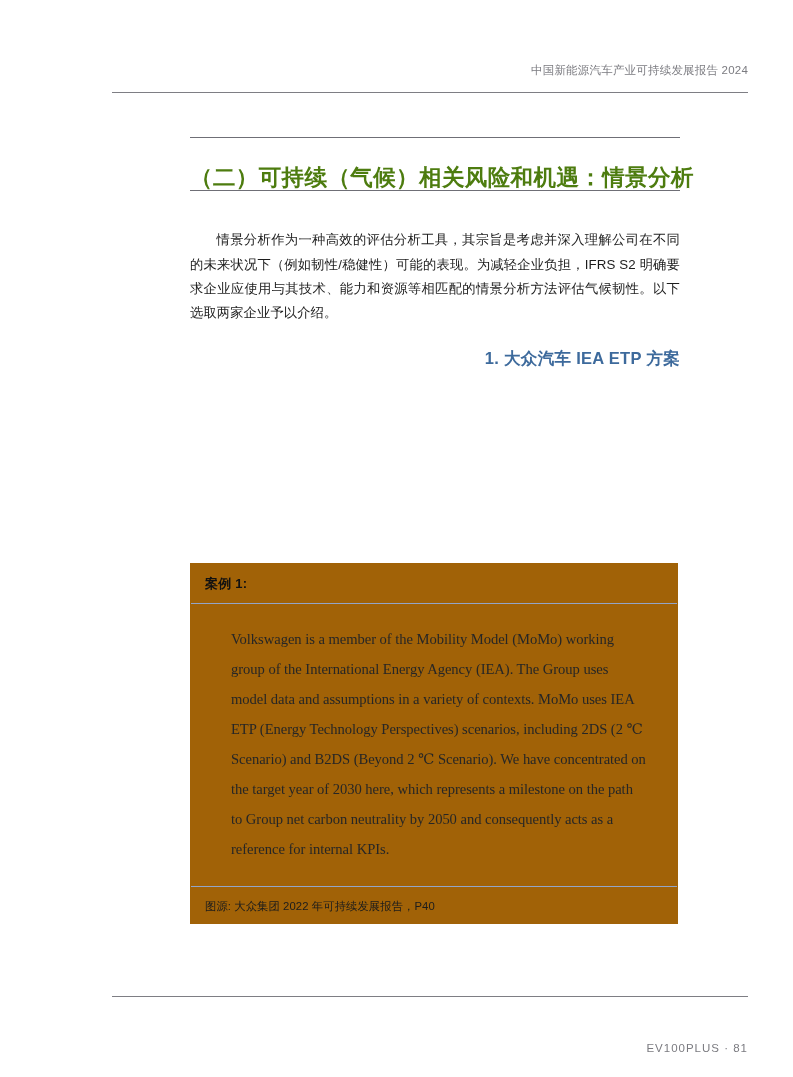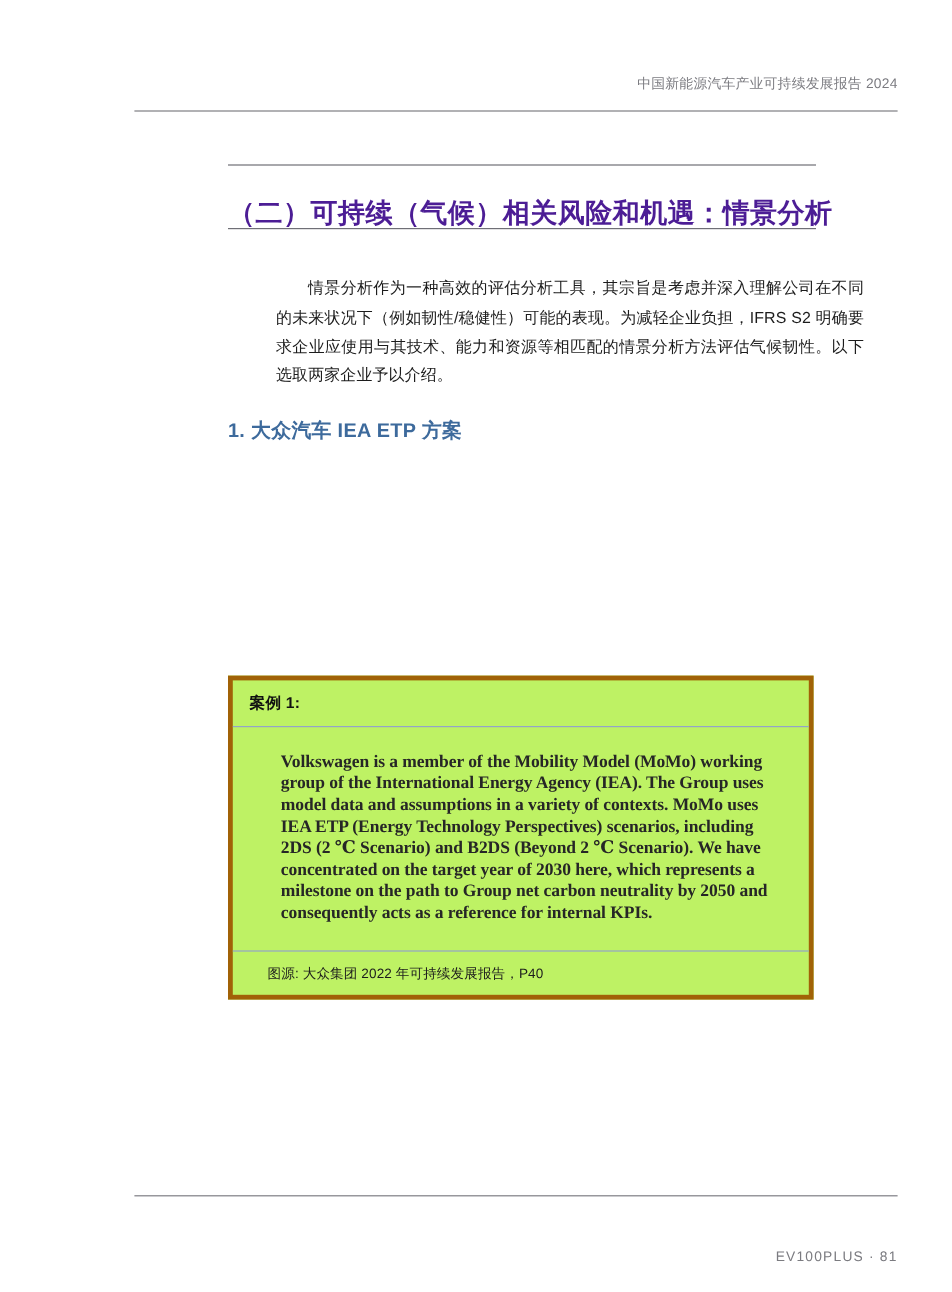--- a/index.html
+++ b/index.html
@@ -58,21 +58,21 @@
     height: 1px;
     background: #6f6f76;
   }
   .section-heading {
     position: absolute;
     left: 190px;
     top: 148px;
     width: 500px;
     font-size: 22.5px;
     font-weight: bold;
-    color: #4c1d95;
+    color: #4d7c0f;
     letter-spacing: 0.4px;
     line-height: 1.3;
     white-space: nowrap;
   }
   .heading-rule-bottom {
     position: absolute;
     left: 190px;
     top: 190px;
     width: 490px;
     height: 1px;
@@ -83,46 +83,46 @@
   .para {
     position: absolute;
     left: 190px;
     width: 490px;
     font-size: 13.3px;
     line-height: 24.2px;
     color: #1c1c1c;
     text-align: justify;
     text-justify: inter-ideograph;
     letter-spacing: 0.1px;
-    margin-left: 40px;
   }
   .para-intro { top: 215px; text-indent: 2em; }
   .para-vw    { top: 378px; text-indent: 2em; }
 
   
   .subsection-heading {
     position: absolute;
     left: 190px;
     top: 334px;
     width: 490px;
     font-size: 16.5px;
     font-weight: bold;
     color: #3d6a9c;
     letter-spacing: 0.3px;
     white-space: nowrap;
+    text-align: right;
   }
 
   
   .case-box {
     position: absolute;
     left: 190px;
     top: 563px;
     width: 488px;
-    border: 4px solid #a16207;
-    background: #bef264;
+    border: 1px solid #a16207;
+    background: #a16207;
     box-sizing: border-box;
   }
   .case-box-header {
     padding: 10px 14px 10px 14px;
     border-bottom: 1px solid #93a5c8;
   }
   .case-box-title {
     font-size: 13px;
     font-weight: bold;
     color: #111111;
@@ -137,33 +137,31 @@
     font-weight: bold;
     color: #141414;
     line-height: 21px;
     letter-spacing: -0.05px;
     font-family: "Liberation Sans", "DejaVu Sans", sans-serif;
     margin-bottom: 1px;
   }
   .case-eng-body {
     font-family: "Liberation Serif", "DejaVu Serif", serif;
     font-size: 14.6px;
-    line-height: 18px;
+    line-height: 30px;
     color: #262626;
     letter-spacing: -0.05px;
-    font-weight: bold;
   }
   .case-box-source {
     padding: 9px 14px 9px 14px;
   }
   .case-source-text {
     font-size: 11.3px;
     color: #1c1c1c;
     letter-spacing: 0.1px;
-    margin-left: 15px;
   }
 
   
   .footer-rule {
     position: absolute;
     left: 112px;
     top: 996px;
     width: 636px;
     height: 1px;
     background: #7e7e84;

